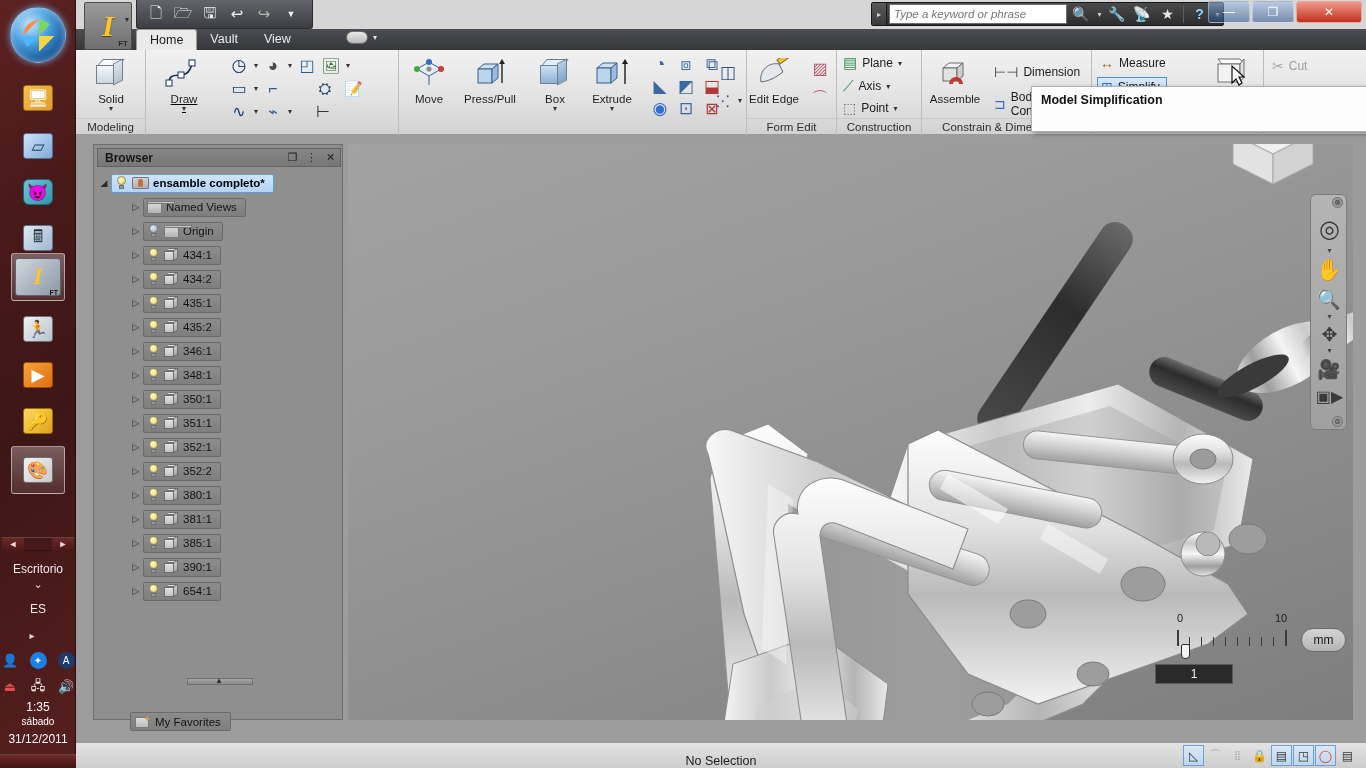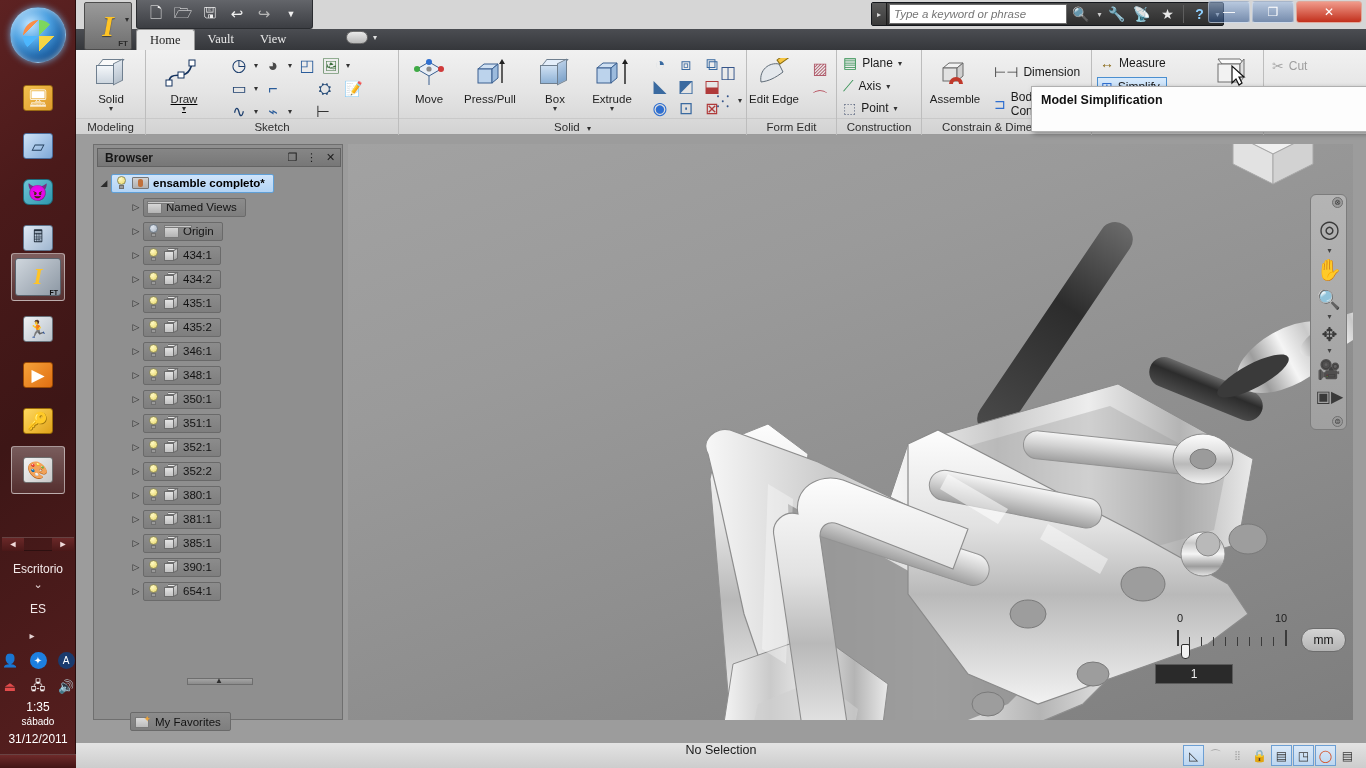--- a/index.html
+++ b/index.html
@@ -121,21 +121,21 @@
   #qat {
     position:absolute; left:60px; top:0; height:29px; display:flex; align-items:center; gap:1px;
     padding:0 8px 0 6px; z-index:5;
     background:linear-gradient(180deg,#63656a,#3c3e43);
     border:1px solid #2a2c30; border-top:none; border-radius:0 0 3px 3px;
   }
   .qat-b { width:26px; height:24px; display:flex;align-items:center;justify-content:center; color:#f0f0f0; font-size:15px;}
 
   
   #tabs { position:absolute; left:60px; top:29px; height:21px; display:flex; align-items:flex-end; z-index:3; }
-  .tab { height:21px; line-height:20px; padding:0 13px; font-size:12.5px; color:#eaeaea;font-family:Liberation Serif, serif; }
+  .tab { height:21px; line-height:20px; padding:0 13px; font-size:12.5px; color:#eaeaea; }
   .tab.active { background:#eaeaea; color:#1c1c1c; border:1px solid #9a9a9a; border-bottom:none;
      border-radius:3px 3px 0 0; }
   #tabstrip-bg {
     position:absolute; left:0; top:29px; width:1290px; height:21px;
     background:linear-gradient(180deg,#4b4d52,#35373b); z-index:2;
   }
   #tabextra { position:absolute; left:270px; top:31px; display:flex; align-items:center; gap:5px; z-index:4;}
   .tx-pill { width:22px;height:13px;border-radius:7px;background:linear-gradient(180deg,#e9e9e9,#b8b8b8);
      border:1px solid #6e6e6e; }
   .tx-caret{ font-size:8px; color:#e0e0e0; }
@@ -263,21 +263,21 @@
   #sb-unit { position:absolute; left:146px; top:16px; width:45px; height:24px; border-radius:12px;
      background:linear-gradient(180deg,#d4d4d4,#b4b4b4); border:1px solid #6d6d6d;
      display:flex; align-items:center; justify-content:center; font-size:12px; color:#161616;}
   #sb-value { position:absolute; left:0; top:52px; width:78px; height:20px;
      background:#2a2a2a; border:1px solid #5a5a5a; color:#f0f0f0;
      display:flex; align-items:center; justify-content:center; font-size:12px;}
 
   
   #statusbar { position:absolute; left:0; bottom:0; width:1290px; height:26px;
      background:linear-gradient(180deg,#e3e3e3,#cdcdcd); border-top:1px solid #9c9c9c;
-     display:flex; align-items:flex-start; }
+     display:flex; align-items:flex-end; }
   #status-text { flex:1; text-align:center; font-size:12.5px; color:#1b1b1b; }
   #status-icons { position:absolute; right:8px; top:2px; display:flex; gap:1px; }
   .st-ic { width:21px; height:21px; display:flex; align-items:center; justify-content:center;
      font-size:12px; color:#3a3a3a; }
   .st-ic.on { background:linear-gradient(180deg,#dbe9f8,#bcd6f0); border:1px solid #6c9fd4; }
   .st-ic.dim { color:#9b9b9b; }
 </style>
 </head>
 <body>
 
@@ -449,21 +449,20 @@
         </div>
 
         <div class="sm-row" style="left:82px; top:51px;">
           <div class="sm-ic" style="font-size:16px;color:#1d3f6e">∿</div>
           <div class="sm-car">▾</div>
           <div class="sm-ic" style="font-size:16px;color:#2a5c9a">⌁</div>
           <div class="sm-car">▾</div>
           <div class="sm-ic" style="font-size:16px;color:#333;margin-left:16px;">⊢</div>
         </div>
 
-        <div class="ptitle">Sketch</div>
       </div>
 
       <div class="panel" style="left:323px; width:348px;">
         <div class="big-btn" style="left:2px;">
           <div class="ico">
             <svg width="36" height="30" viewBox="0 0 36 30">
               <polygon points="18,4 30,11 18,18 6,11" fill="#e9eef5" stroke="#3a5f8f"></polygon>
               <line x1="18" y1="18" x2="18" y2="27" stroke="#3a5f8f"></line>
               <circle cx="18" cy="4" r="3" fill="#2f6fd0"></circle>
               <circle cx="6" cy="11" r="3" fill="#3faa45"></circle>
@@ -530,24 +529,20 @@
         </div>
 
         <div class="sm-row" style="left:318px; top:12px;">
           <div class="sm-ic" style="font-size:17px;color:#35558a">◫</div>
         </div>
         <div class="sm-row" style="left:313px; top:40px;">
           <div class="sm-ic" style="font-size:16px;color:#35558a">⁙</div>
           <div class="sm-car">▾</div>
         </div>
 
-        <div class="ptitle">
-          <span>Solid</span>
-          <span style="font-size:8px;margin-left:4px;">▾</span>
-        </div>
       </div>
 
       <div class="panel" style="left:671px; width:90px;">
         <div class="big-btn" style="left:-4px; width:62px;">
           <div class="ico">
             <svg width="38" height="30" viewBox="0 0 38 30">
               <path d="M6 24 C4 12, 14 4, 24 6 L28 14 C20 20, 14 23, 6 24 Z" fill="#e4e8ec" stroke="#5f6b77"></path>
               <rect x="22" y="2" width="12" height="5" fill="#f5c542" stroke="#8a6c10" transform="rotate(-36 22 2)"></rect>
             </svg>
           </div>

